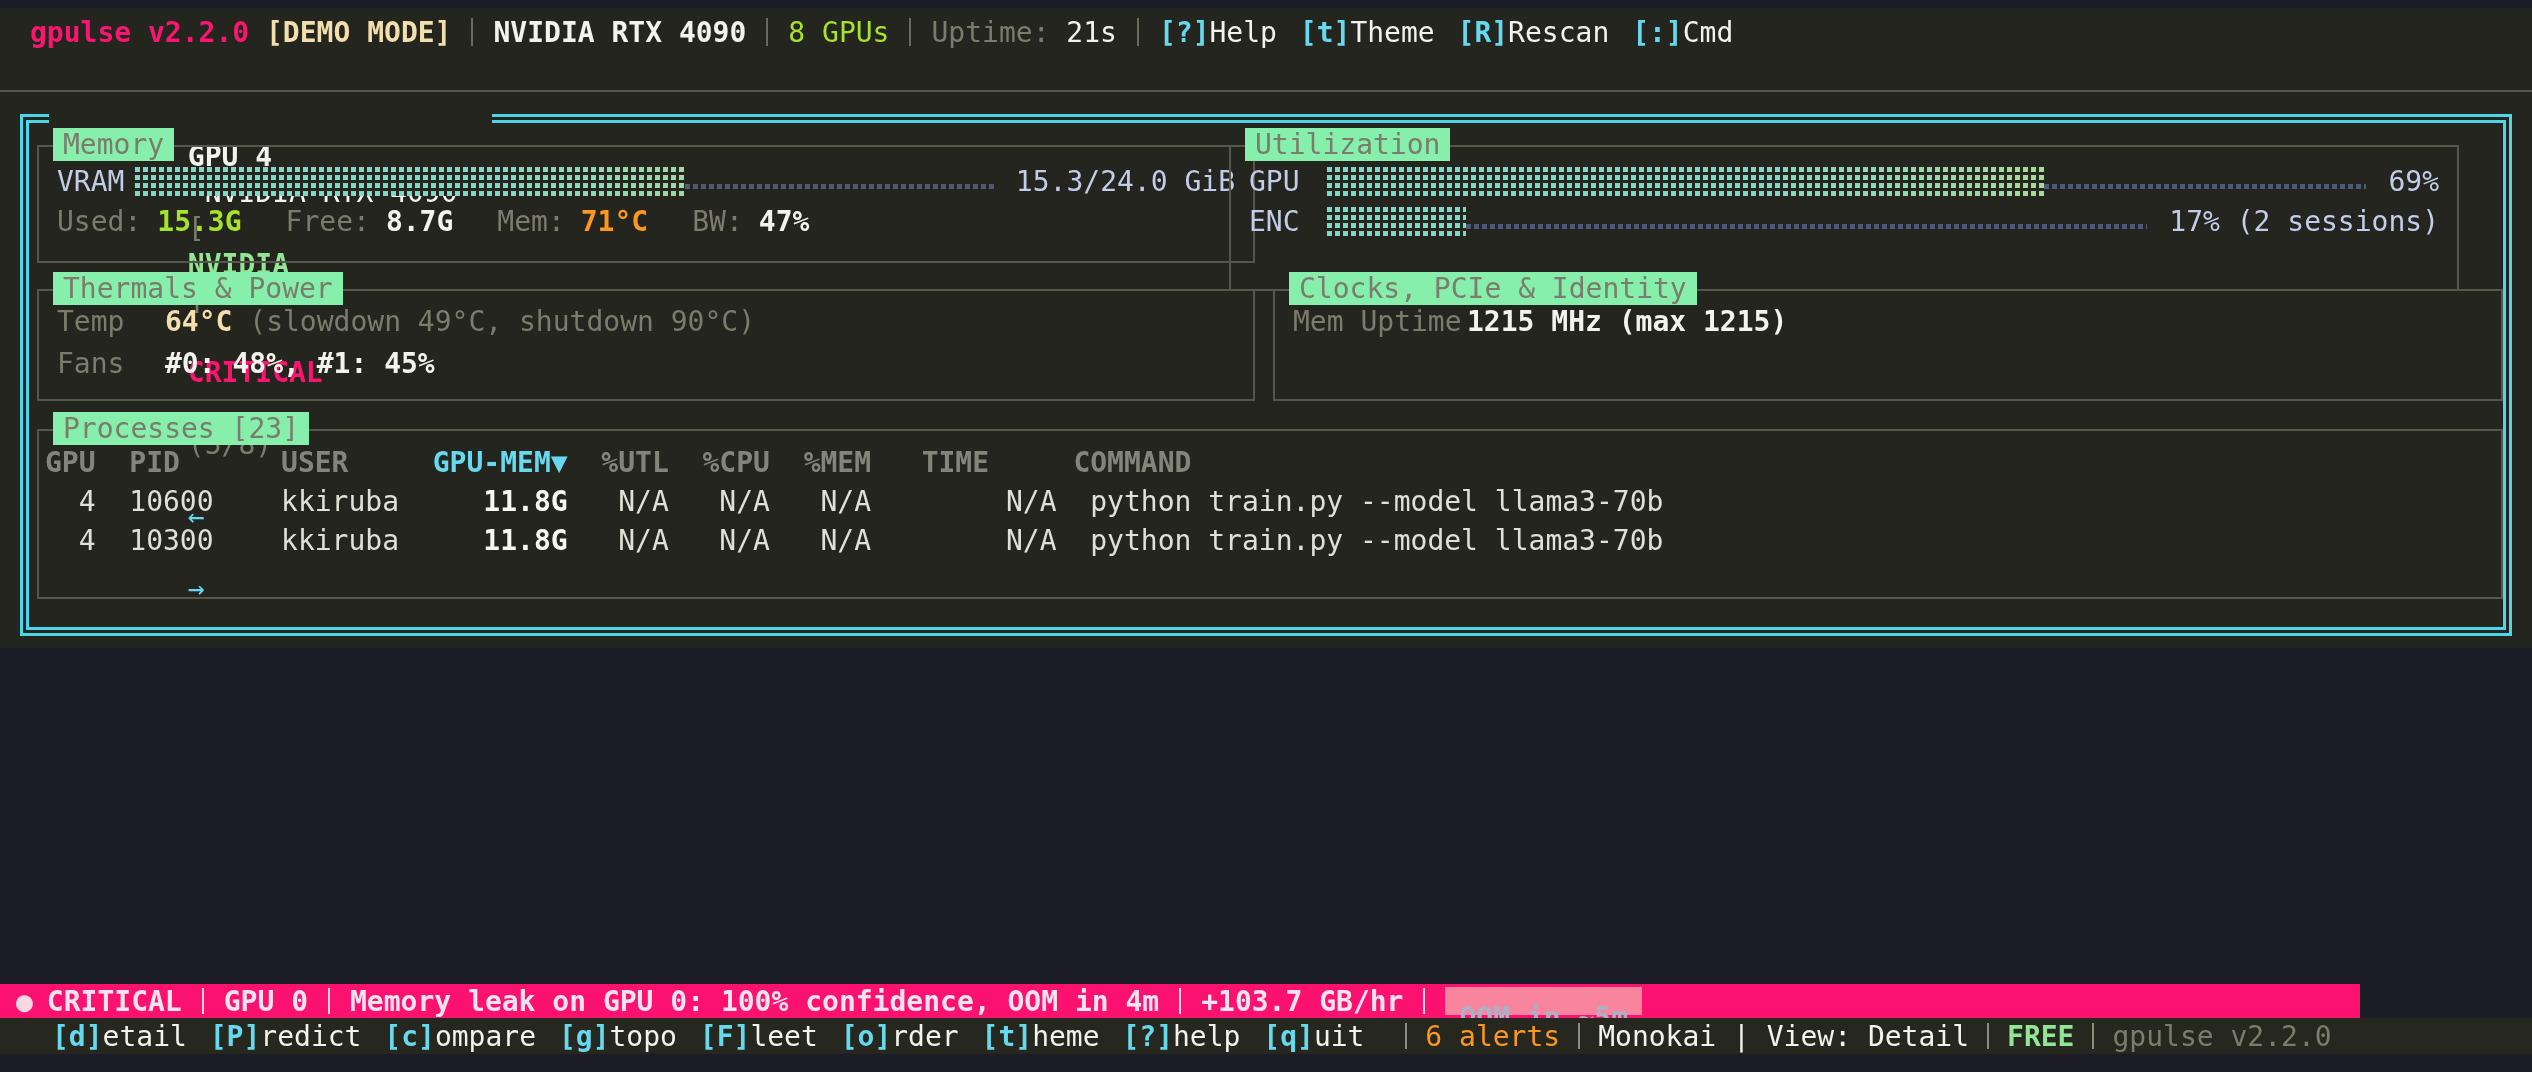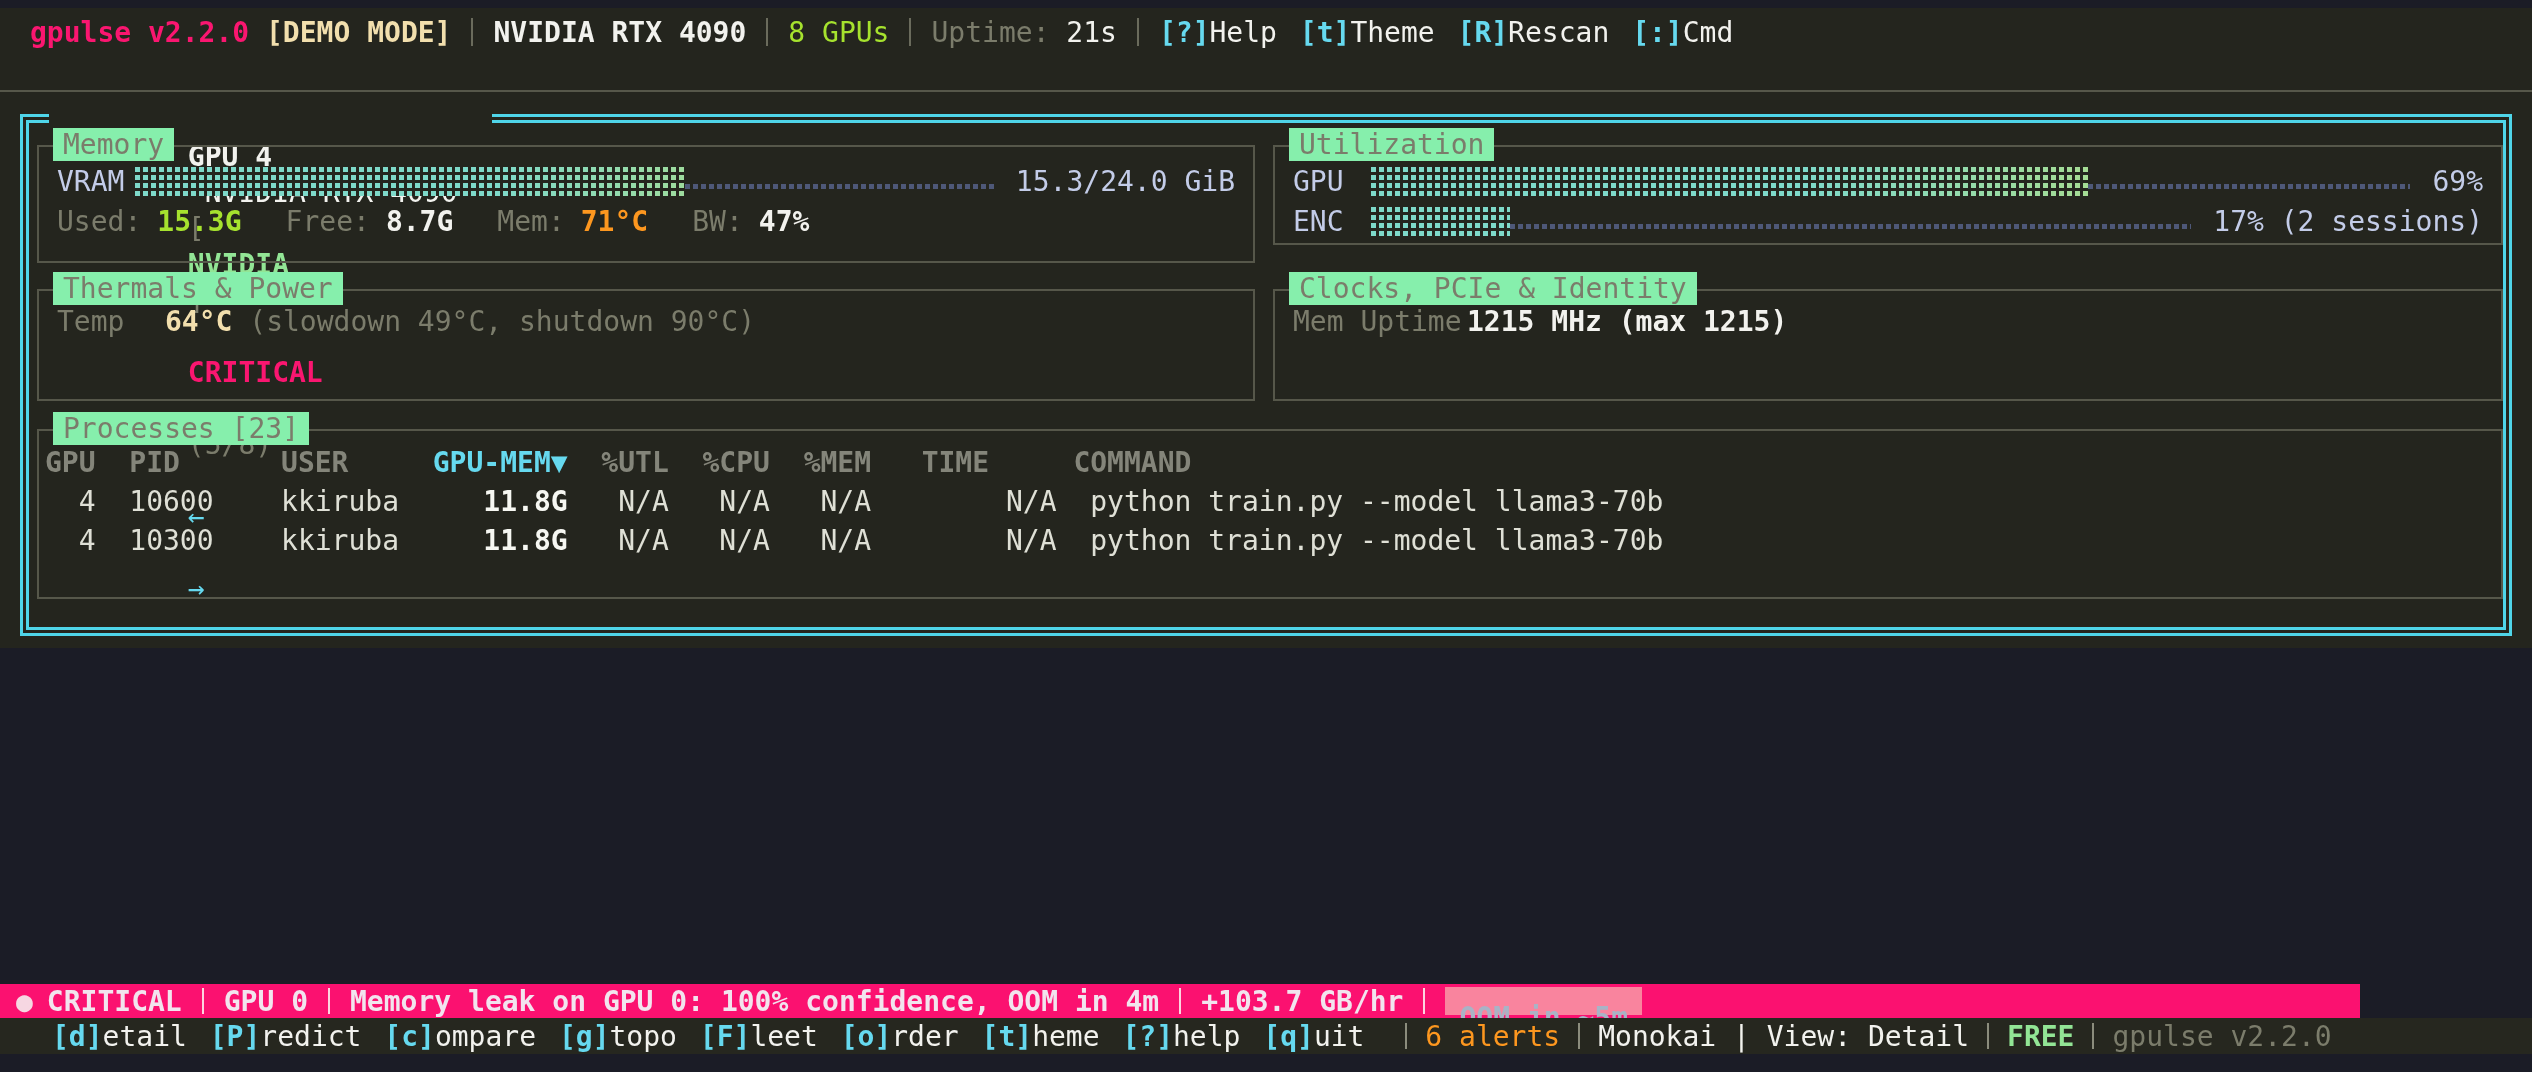--- a/index.html
+++ b/index.html
@@ -27,21 +27,21 @@
   
   .gpu-panel { position:absolute; left:20px; top:106px; width:2492px; height:522px;
                border:9px double #4fd5e9; }
   .panel-title { position:absolute; left:20px; top:-20px; height:36px; line-height:36px;
                  background:#24251e; padding:0 18px 0 4px; white-space:pre; }
 
   .subpanel { position:absolute; border:2px solid #56574a; }
   .sp-title { position:absolute; left:14px; top:-19px; background:#86efac; padding:0 10px;
               color:#7b7c6b; white-space:pre; }
   .sp-mem    { left:8px;    top:22px;  width:1218px; height:118px; }
-  .sp-util   { left:1244px; top:22px;  width:1230px; height:100px; }
+  .sp-util   { left:1200px; top:22px;  width:1230px; height:146px; }
   .sp-therm  { left:8px;    top:166px; width:1218px; height:112px; }
   .sp-clocks { left:1244px; top:166px; width:1230px; height:112px; }
   .sp-proc   { left:8px;    top:306px; width:2466px; height:170px; }
   .sp-inner  { padding:14px 18px 0 18px; }
 
   .bar-row { display:flex; align-items:center; height:40px; }
   .bar-label { width:78px; color:#c3cce8; flex:none; }
   .bar-value { color:#c3cce8; white-space:pre; flex:none; margin-left:22px; }
   .dotbar { position:relative; flex:1; height:30px; }
   .fillclip { position:absolute; left:0; top:0; bottom:0; overflow:hidden; }
@@ -176,20 +176,24 @@
       </div>
 
       <div class="subpanel sp-therm">
         <div class="sp-title">Thermals &amp; Power</div>
         <div class="sp-inner">
           <div class="kv-row">
             <span class="kv-label">Temp</span>
             <span class="tan b">64°C</span>
             <span class="kv-suffix"> (slowdown 49°C, shutdown 90°C)</span>
           </div>
+          <div class="kv-row">
+            <span class="kv-label">Fans</span>
+            <span class="white b">#0: 48%, #1: 45%</span>
+          </div>
         </div>
       </div>
 
       <div class="subpanel sp-clocks">
         <div class="sp-title">Clocks, PCIe &amp; Identity</div>
         <div class="sp-inner">
           <div class="kv-row">
             <span class="kv-label">Mem Uptime</span>
             <span class="white b">1215 MHz (max 1215)</span>
           </div>

